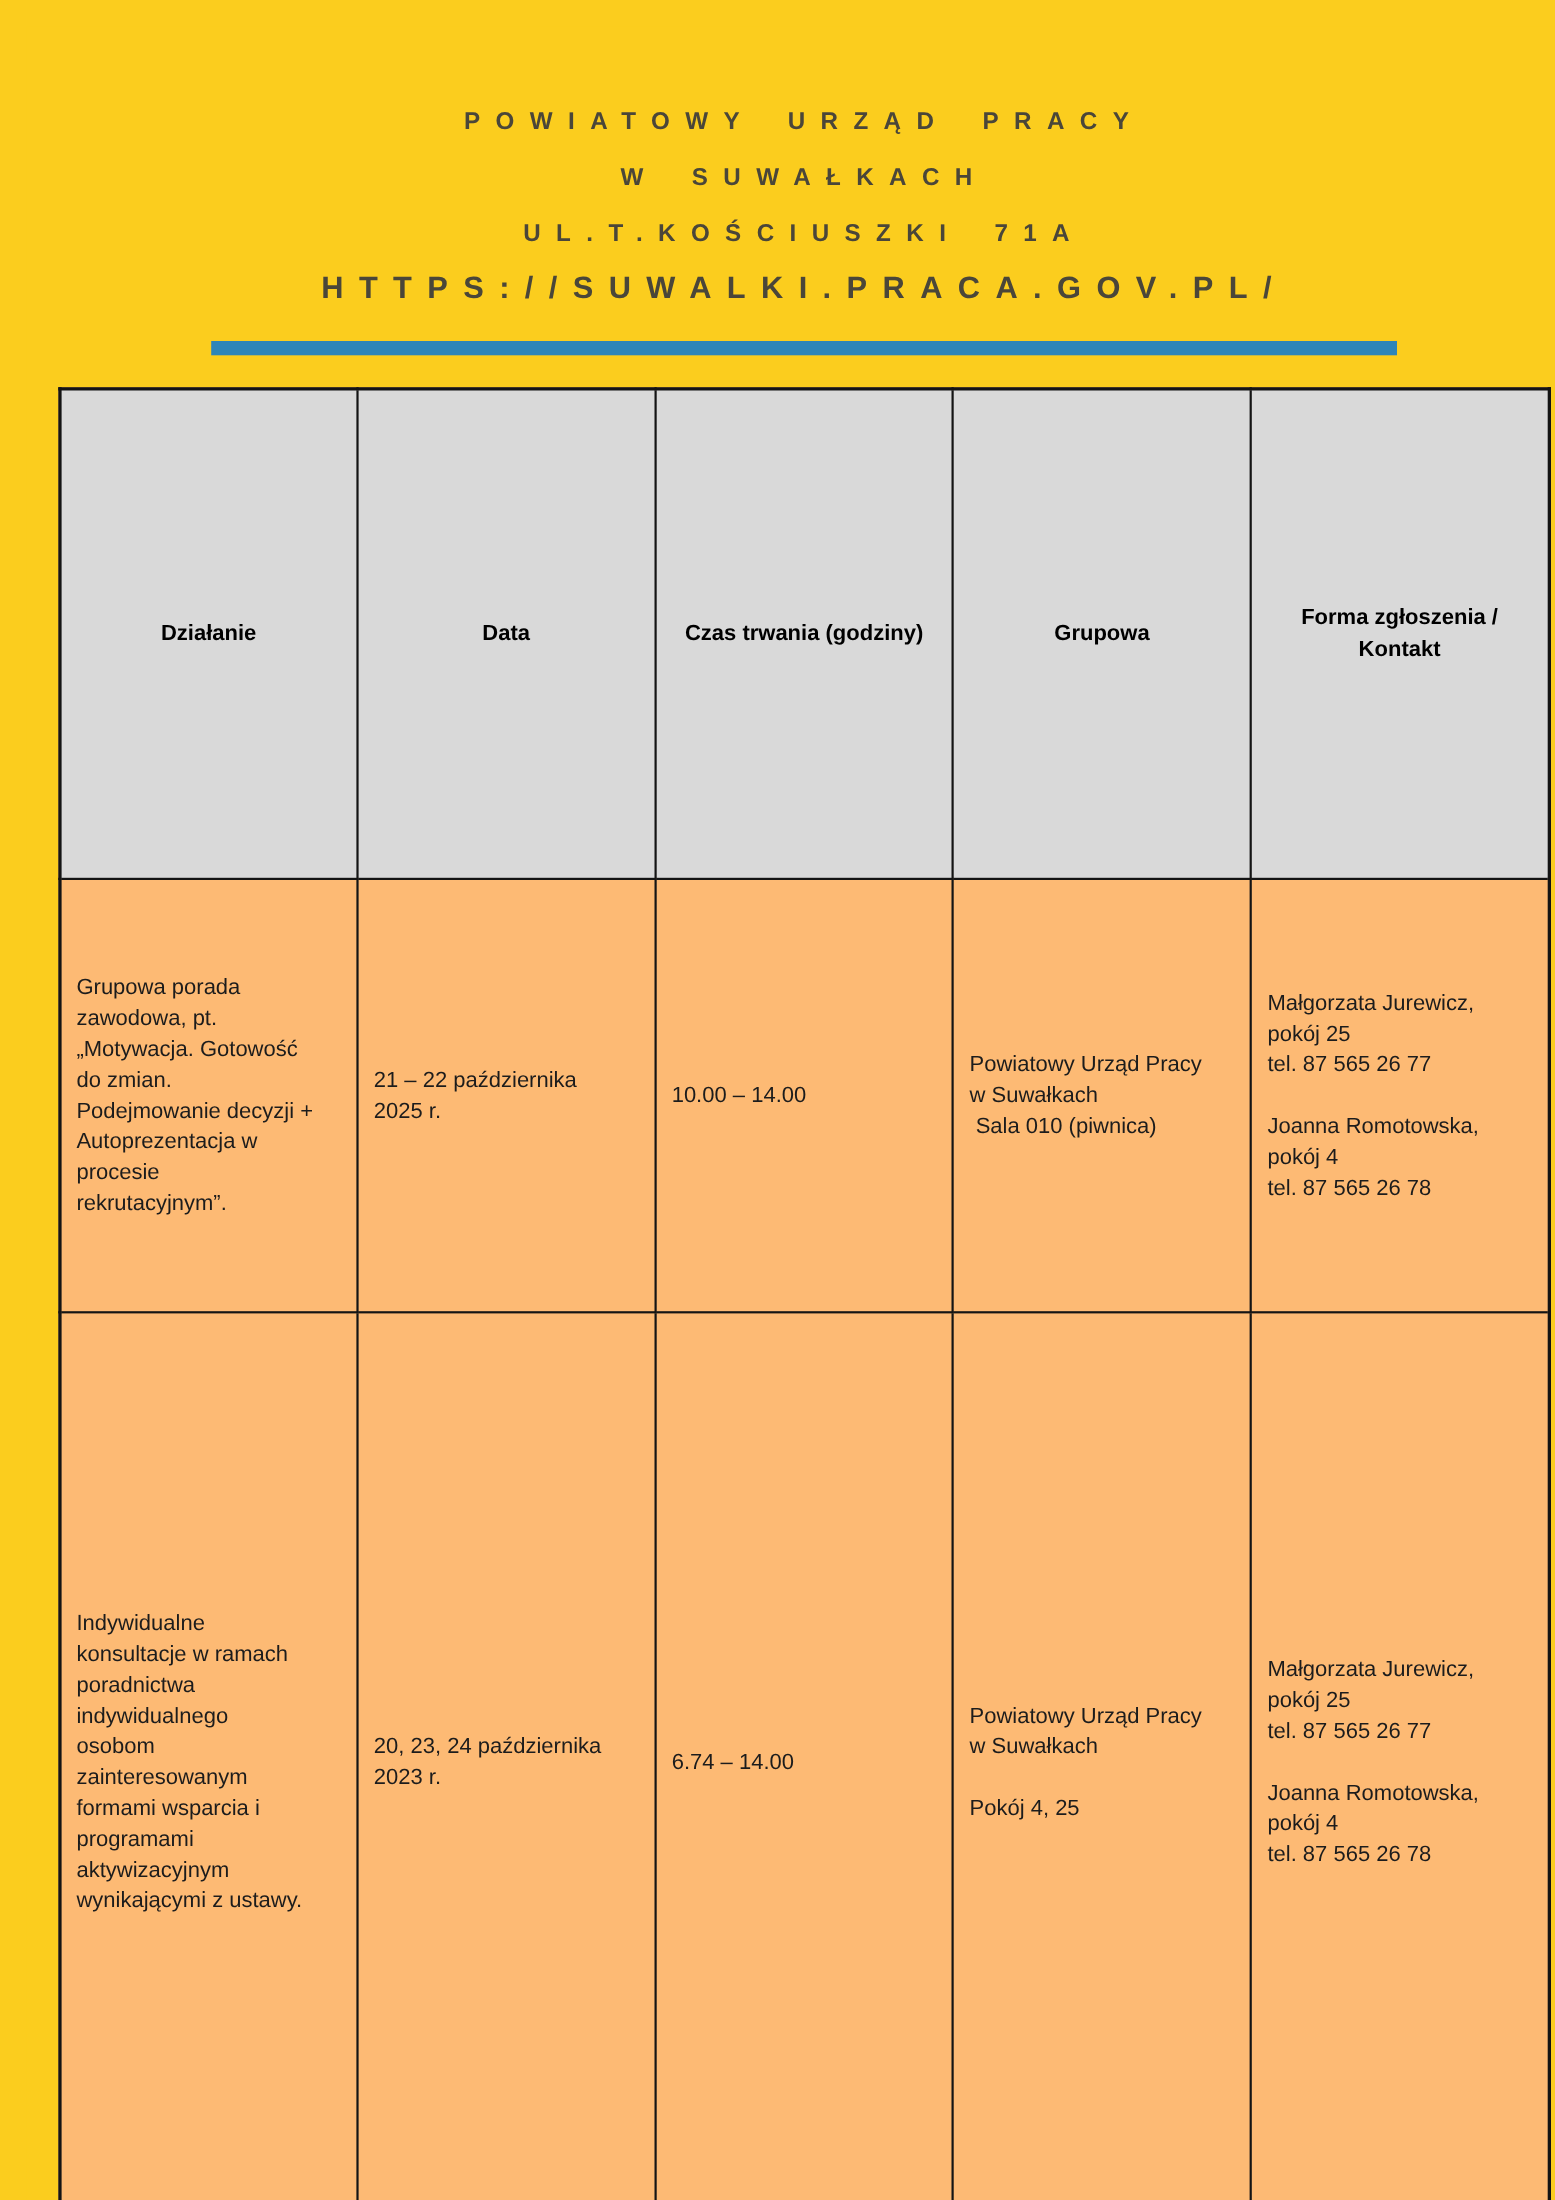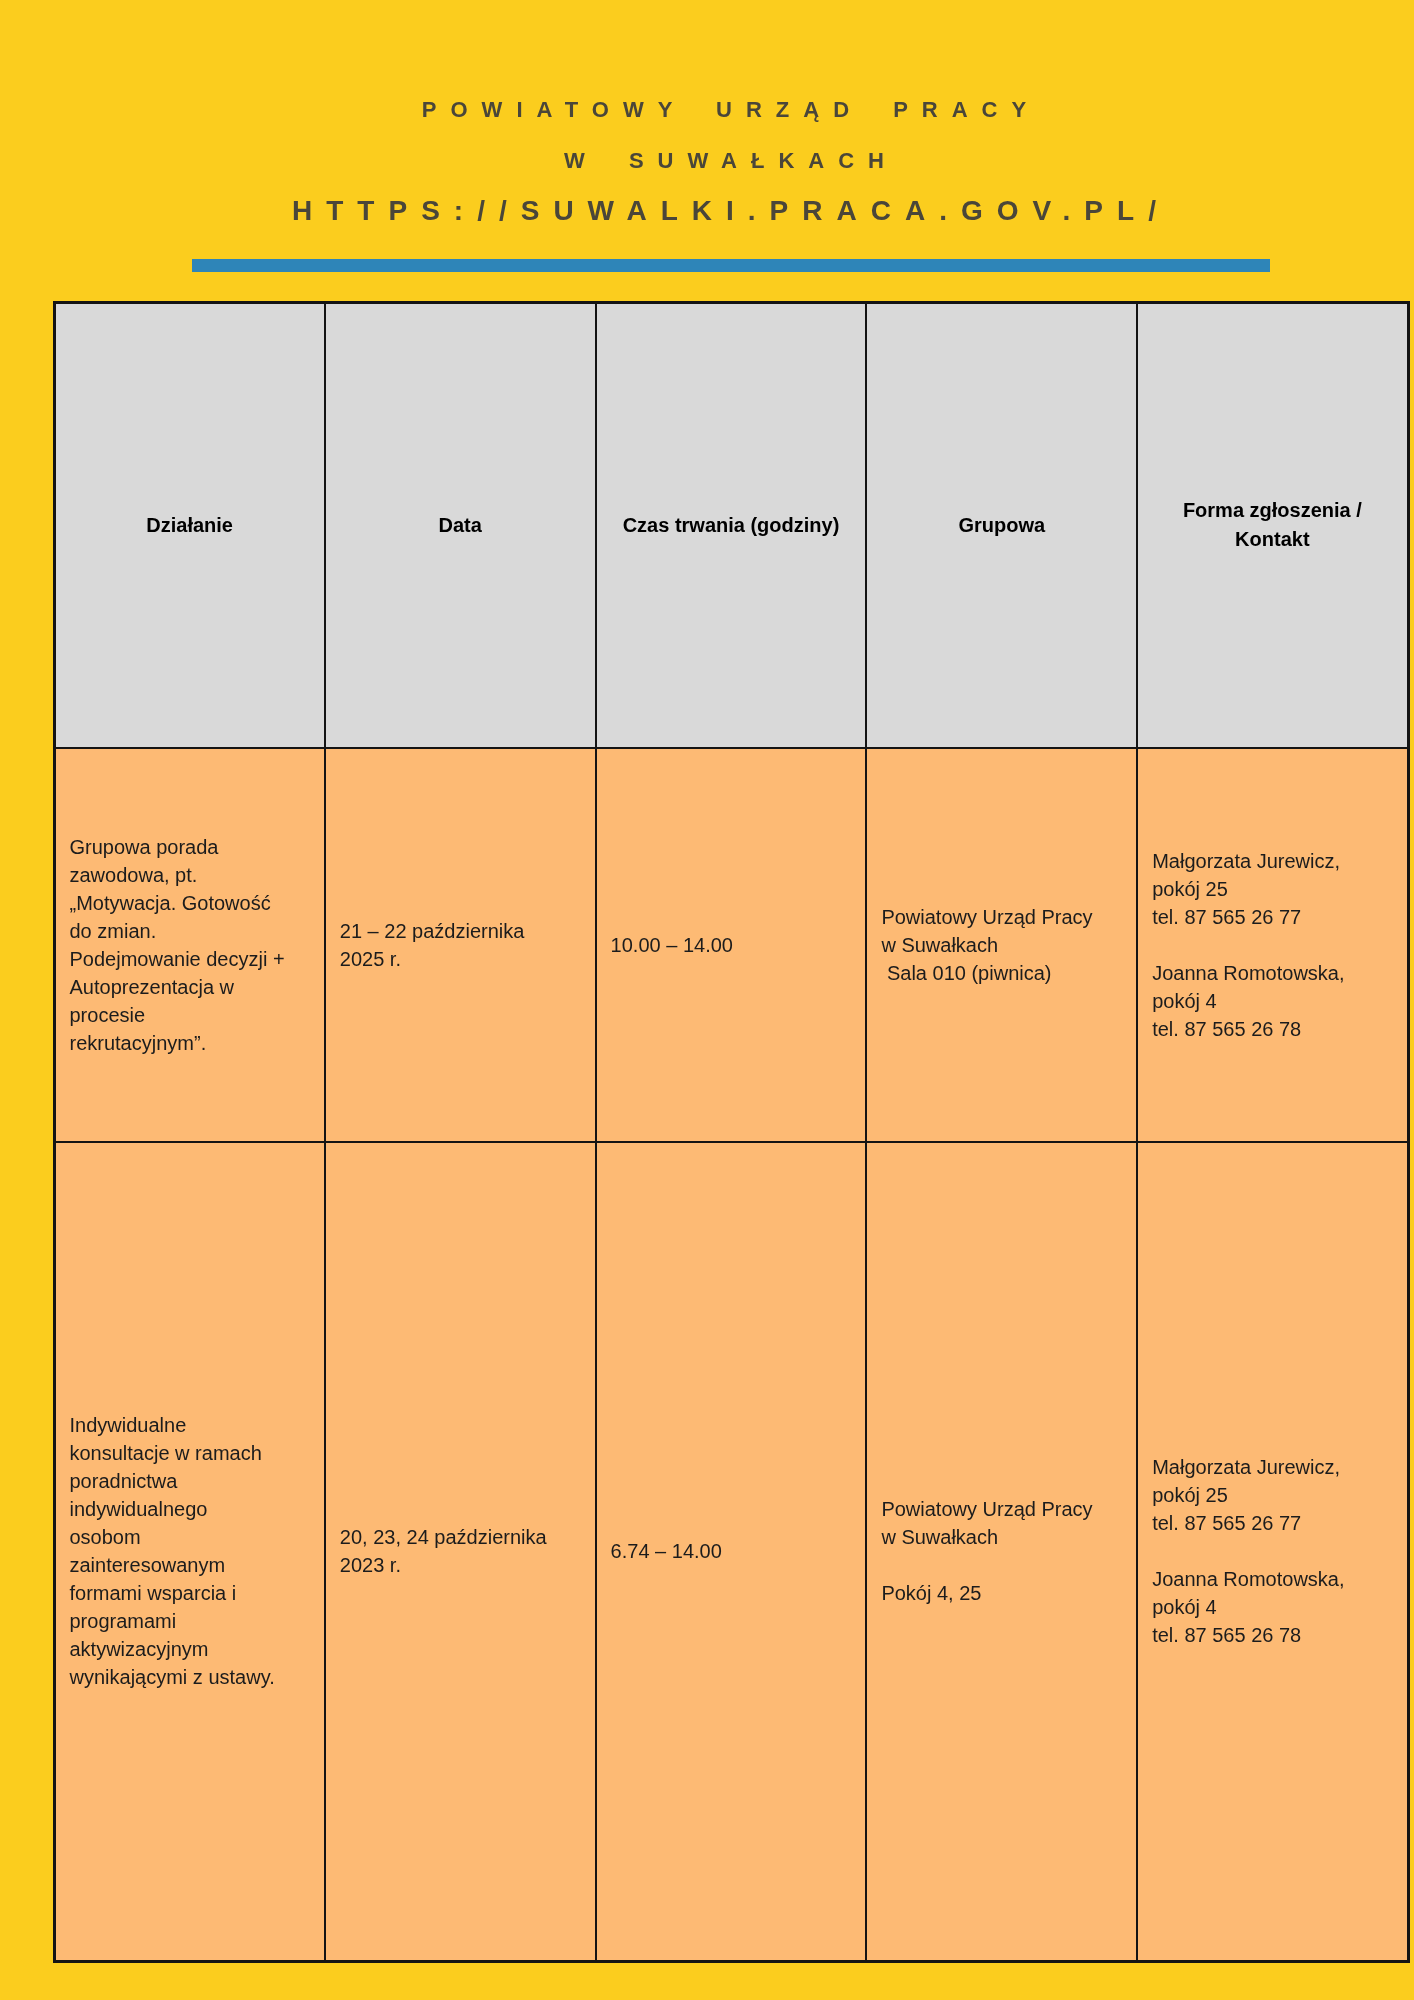--- a/index.html
+++ b/index.html
@@ -80,20 +80,21 @@
     text-align:left;
     padding:0 14px;
   }
 </style>
 </head>
 <body>
 
 <div class="header-block">
   <div class="org-line">POWIATOWY URZĄD PRACY</div>
   <div class="org-line">W SUWAŁKACH</div>
+  <div class="org-line">UL.T.KOŚCIUSZKI 71A</div>
   <div class="url-line">HTTPS://SUWALKI.PRACA.GOV.PL/</div>
 </div>
 
 <div class="divider-bar"></div>
 
 <table class="schedule">
   <colgroup>
       <col>
       <col>
       <col>

